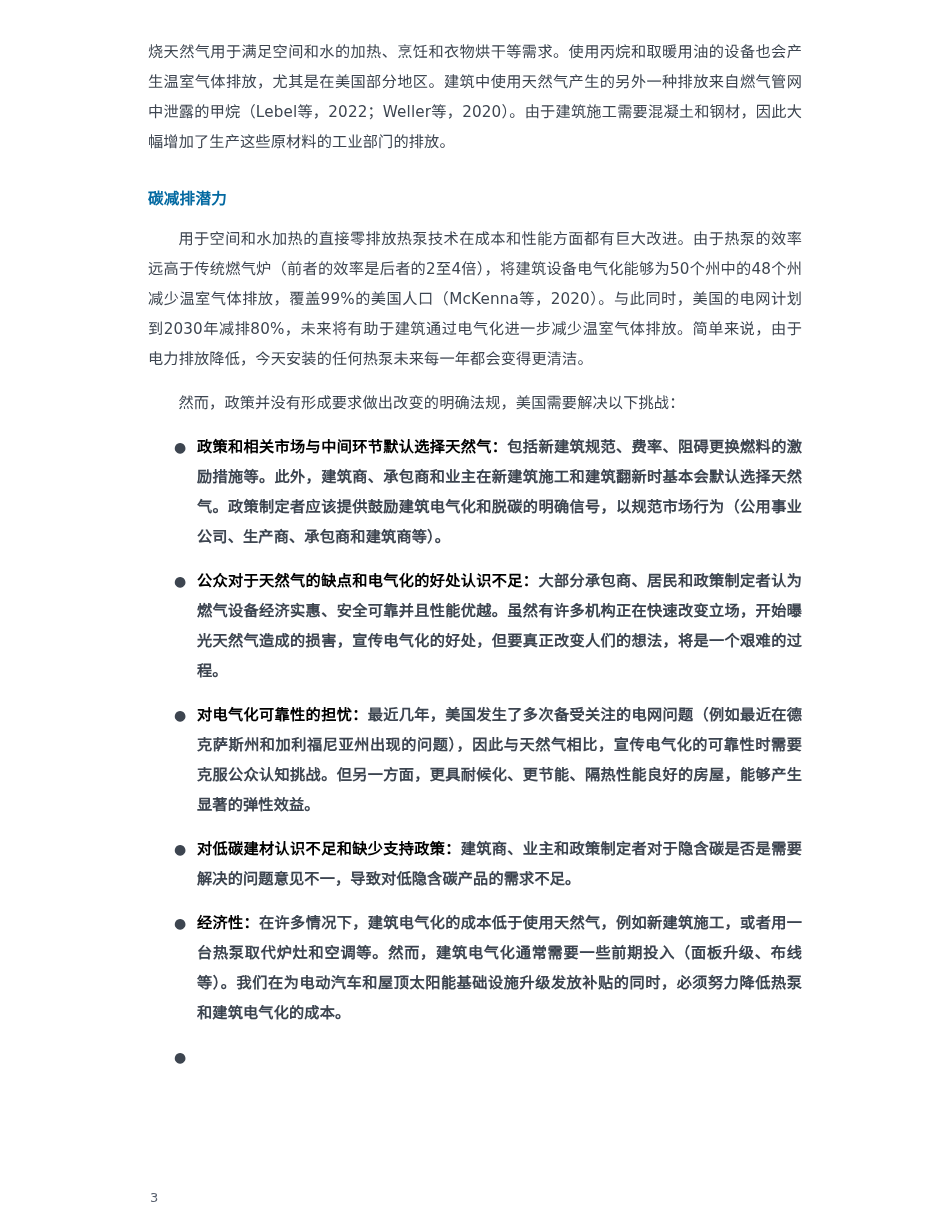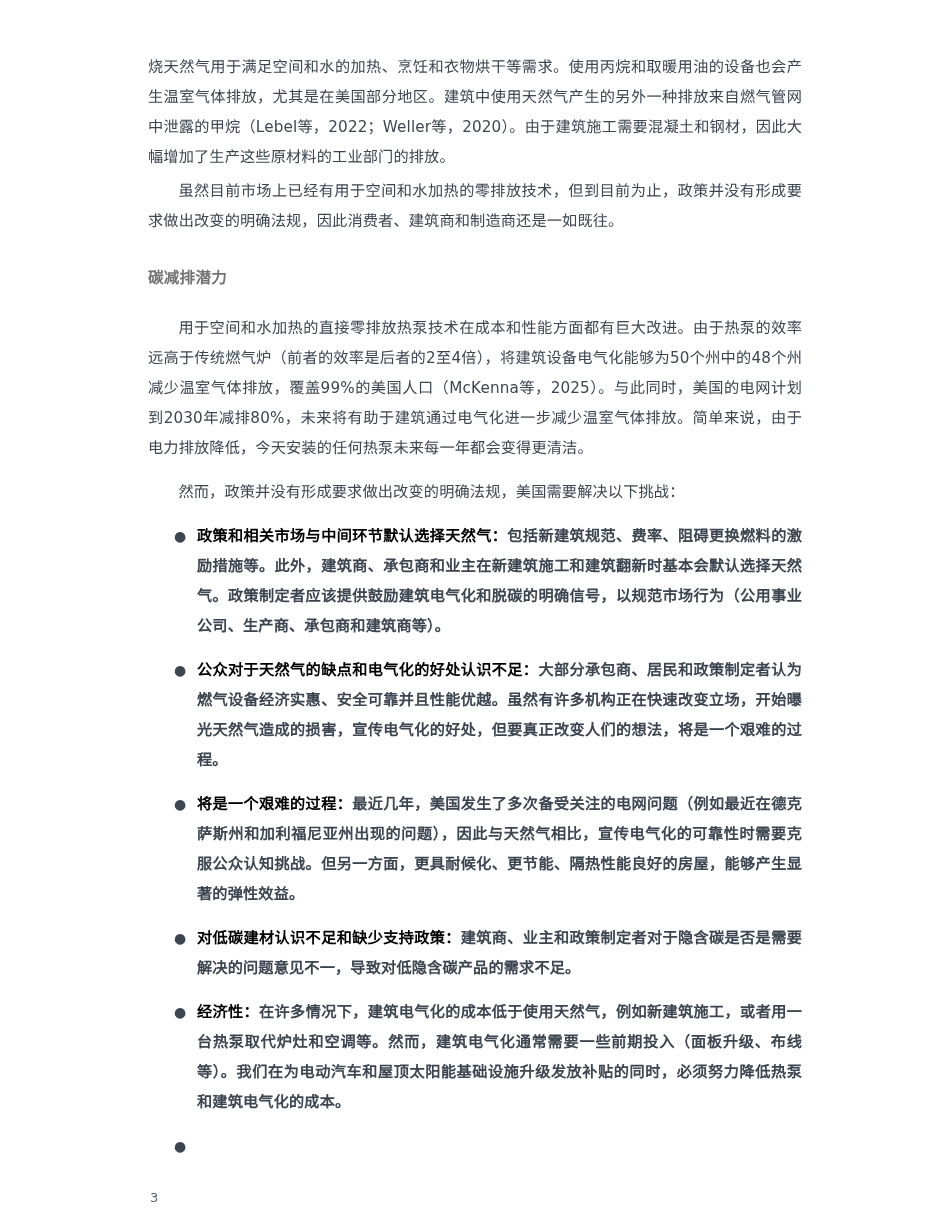--- a/index.html
+++ b/index.html
@@ -16,43 +16,43 @@
     position: relative;
     width: 950px;
     height: 1230px;
     background: #ffffff;
     overflow: hidden;
     box-sizing: border-box;
   }
   .content {
     position: absolute;
     left: 148px;
-    top: 52px;
+    top: 37px;
     width: 654px;
   }
   p.para {
     margin: 0 0 14px 0;
     font-size: 15.2px;
     line-height: 30px;
     text-align: justify;
     text-justify: inter-ideograph;
     text-indent: 2em;
     color: #3d4550;
     letter-spacing: 0.15px;
   }
   p.first {
     text-indent: 0;
     margin-bottom: 4px;
   }
   h2.section-heading {
-    margin: 27px 0 20px 0;
+    margin: 27px 0 10px 0;
     font-size: 15.6px;
     line-height: 30px;
     font-weight: bold;
-    color: #737373;
+    color: #0369a1;
     letter-spacing: 0.2px;
   }
   ul.challenge-list {
     list-style: none;
     margin: 6px 0 0 0;
     padding: 0;
   }
   ul.challenge-list > li {
     position: relative;
     margin: 0 0 14px 0;
@@ -91,40 +91,39 @@
 </head>
 <body>
 
 <div class="page">
 
   <div class="content">
 
     <p class="para first">烧天然气用于满足空间和水的加热、烹饪和衣物烘干等需求。使用丙烷和取暖用油的设备也会产生温室气体排放，尤其是在美国部分地区。建筑中使用天然气产生的另外一种排放来自燃气管网中泄露的甲烷（Lebel等，2022；Weller等，2020）。由于建筑施工需要混凝土和钢材，因此大幅增加了生产这些原材料的工业部门的排放。</p>
 
 
-    <p class="para">虽然目前市场上已经有用于空间和水加热的零排放技术，但到目前为止，政策并没有形成要求做出改变的明确法规，因此消费者、建筑商和制造商还是一如既往。</p>
 
     <h2 class="section-heading">碳减排潜力</h2>
 
-    <p class="para">用于空间和水加热的直接零排放热泵技术在成本和性能方面都有巨大改进。由于热泵的效率远高于传统燃气炉（前者的效率是后者的2至4倍），将建筑设备电气化能够为50个州中的48个州减少温室气体排放，覆盖99%的美国人口（McKenna等，2025）。与此同时，美国的电网计划到2030年减排80%，未来将有助于建筑通过电气化进一步减少温室气体排放。简单来说，由于电力排放降低，今天安装的任何热泵未来每一年都会变得更清洁。</p>
+    <p class="para">用于空间和水加热的直接零排放热泵技术在成本和性能方面都有巨大改进。由于热泵的效率远高于传统燃气炉（前者的效率是后者的2至4倍），将建筑设备电气化能够为50个州中的48个州减少温室气体排放，覆盖99%的美国人口（McKenna等，2020）。与此同时，美国的电网计划到2030年减排80%，未来将有助于建筑通过电气化进一步减少温室气体排放。简单来说，由于电力排放降低，今天安装的任何热泵未来每一年都会变得更清洁。</p>
 
     <p class="para">然而，政策并没有形成要求做出改变的明确法规，美国需要解决以下挑战：</p>
 
     <ul class="challenge-list">
 
       <li>
         <span class="bullet">●</span><span class="li-term">政策和相关市场与中间环节默认选择天然气：</span><span class="li-body">包括新建筑规范、费率、阻碍更换燃料的激励措施等。此外，建筑商、承包商和业主在新建筑施工和建筑翻新时基本会默认选择天然气。政策制定者应该提供鼓励建筑电气化和脱碳的明确信号，以规范市场行为（公用事业公司、生产商、承包商和建筑商等）。</span>
       </li>
 
       <li>
         <span class="bullet">●</span><span class="li-term">公众对于天然气的缺点和电气化的好处认识不足：</span><span class="li-body">大部分承包商、居民和政策制定者认为燃气设备经济实惠、安全可靠并且性能优越。虽然有许多机构正在快速改变立场，开始曝光天然气造成的损害，宣传电气化的好处，但要真正改变人们的想法，将是一个艰难的过程。</span>
       </li>
 
       <li>
-        <span class="bullet">●</span><span class="li-term">将是一个艰难的过程：</span><span class="li-body">最近几年，美国发生了多次备受关注的电网问题（例如最近在德克萨斯州和加利福尼亚州出现的问题），因此与天然气相比，宣传电气化的可靠性时需要克服公众认知挑战。但另一方面，更具耐候化、更节能、隔热性能良好的房屋，能够产生显著的弹性效益。</span>
+        <span class="bullet">●</span><span class="li-term">对电气化可靠性的担忧：</span><span class="li-body">最近几年，美国发生了多次备受关注的电网问题（例如最近在德克萨斯州和加利福尼亚州出现的问题），因此与天然气相比，宣传电气化的可靠性时需要克服公众认知挑战。但另一方面，更具耐候化、更节能、隔热性能良好的房屋，能够产生显著的弹性效益。</span>
       </li>
 
       <li>
         <span class="bullet">●</span><span class="li-term">对低碳建材认识不足和缺少支持政策：</span><span class="li-body">建筑商、业主和政策制定者对于隐含碳是否是需要解决的问题意见不一，导致对低隐含碳产品的需求不足。</span>
       </li>
 
       <li>
         <span class="bullet">●</span><span class="li-term">经济性：</span><span class="li-body">在许多情况下，建筑电气化的成本低于使用天然气，例如新建筑施工，或者用一台热泵取代炉灶和空调等。然而，建筑电气化通常需要一些前期投入（面板升级、布线等）。我们在为电动汽车和屋顶太阳能基础设施升级发放补贴的同时，必须努力降低热泵和建筑电气化的成本。</span>
       </li>
 

